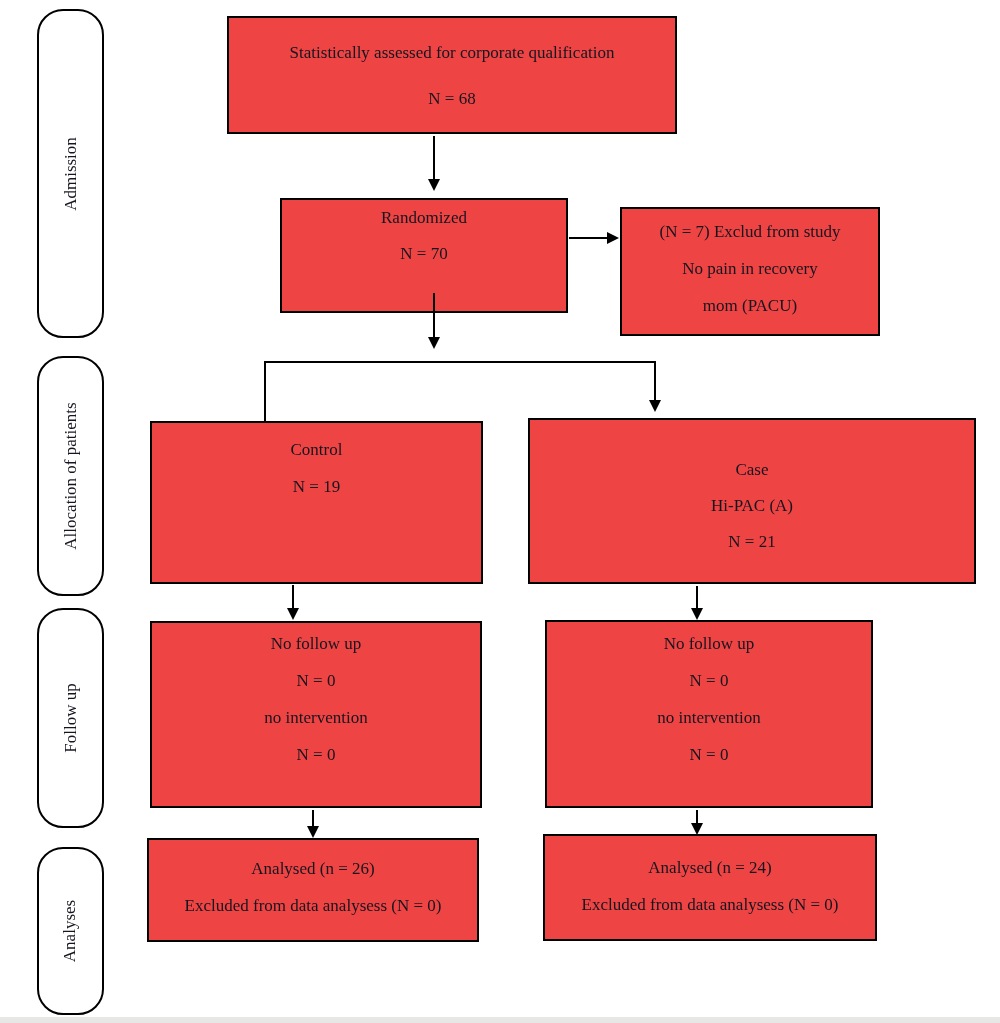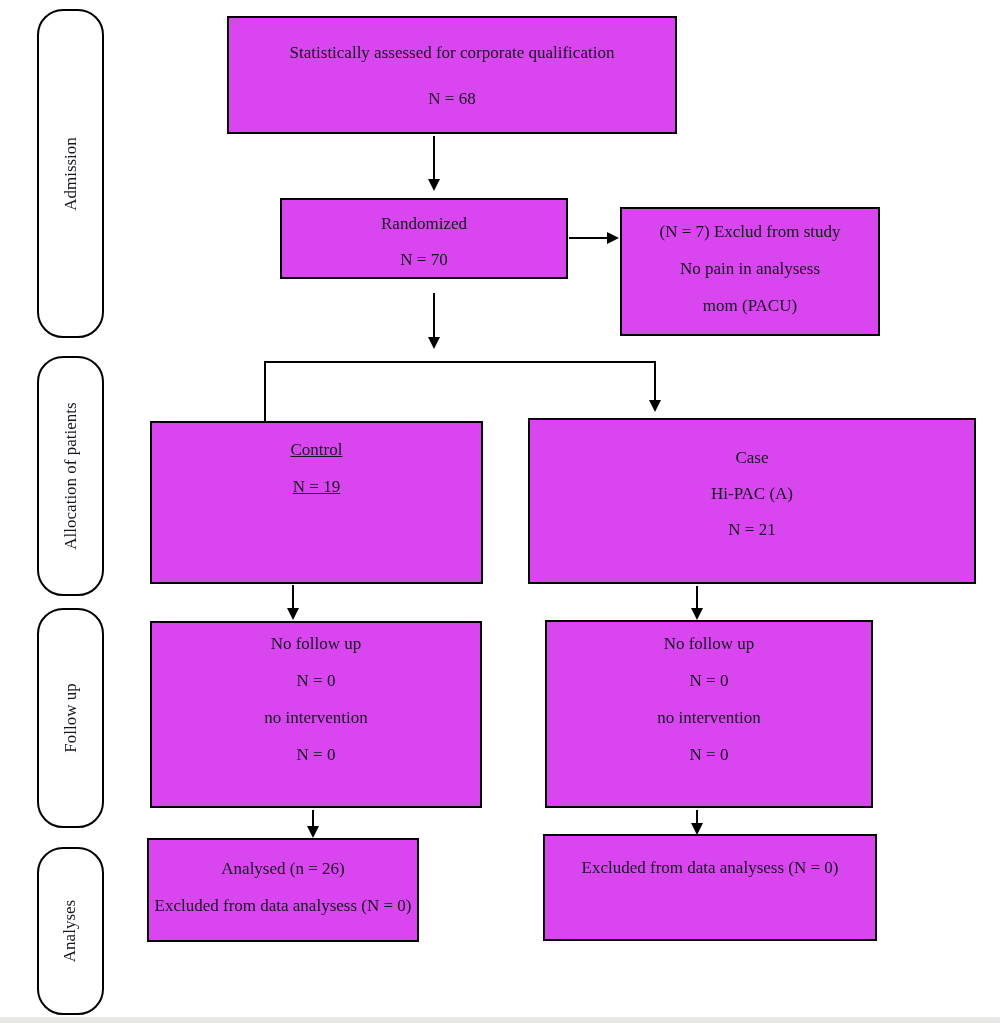--- a/index.html
+++ b/index.html
@@ -11,40 +11,40 @@
     font-family: "Liberation Serif", "DejaVu Serif", serif;
     color: #15151f;
     overflow: hidden;
   }
 
   
   .box {
     position: absolute;
     box-sizing: border-box;
     border: 2px solid #000000;
-    background: #d946ef;
+    background: #ef4444;
     display: flex;
     flex-direction: column;
     align-items: center;
     text-align: center;
     font-size: 17px;
   }
   .box .ln { line-height: 37px; white-space: nowrap; }
 
   #box-assessed   { left: 227px; top: 16px;  width: 450px; height: 118px; padding-top: 12px; }
   #box-assessed .ln { line-height: 46px; }
-  #box-randomized { left: 280px; top: 198px; width: 288px; height: 81px;  padding-top: 6px; }
+  #box-randomized { left: 280px; top: 198px; width: 288px; height: 115px;  }
   #box-randomized .ln { line-height: 36px; }
   #box-excluded   { left: 620px; top: 200px; width: 260px; height: 129px; padding-top: 4px; margin-top: 7px; }
-  #box-control    { left: 150px; top: 421px; width: 333px; height: 163px; padding-top: 8px; text-decoration: underline; }
-  #box-case       { left: 528px; top: 418px; width: 448px; height: 166px; padding-top: 20px; }
+  #box-control    { left: 150px; top: 421px; width: 333px; height: 163px; padding-top: 8px; }
+  #box-case       { left: 528px; top: 418px; width: 448px; height: 166px; padding-top: 32px; }
   #box-case .ln { line-height: 36px; }
   #box-fu-left    { left: 150px; top: 621px; width: 332px; height: 187px; padding-top: 2px; }
   #box-fu-right   { left: 545px; top: 620px; width: 328px; height: 188px; padding-top: 3px; }
-  #box-an-left    { left: 147px; top: 838px; width: 272px; height: 104px; padding-top: 10px; }
+  #box-an-left    { left: 147px; top: 838px; width: 332px; height: 104px; padding-top: 10px; }
   #box-an-right   { left: 543px; top: 834px; width: 334px; height: 107px; padding-top: 13px; }
 
   
   .stage {
     position: absolute;
     box-sizing: border-box;
     border: 2px solid #000000;
     border-radius: 26px;
     background: #ffffff;
     display: flex;
@@ -108,21 +108,21 @@
     <span class="ln">N = 68</span>
   </div>
 
   <div class="box" id="box-randomized">
     <span class="ln">Randomized</span>
     <span class="ln">N = 70</span>
   </div>
 
   <div class="box" id="box-excluded">
     <span class="ln">(N = 7) Exclud from study</span>
-    <span class="ln">No pain in analysess</span>
+    <span class="ln">No pain in recovery</span>
     <span class="ln">mom (PACU)</span>
   </div>
 
   <div class="box" id="box-control">
     <span class="ln">Control</span>
     <span class="ln">N = 19</span>
   </div>
 
   <div class="box" id="box-case">
     <span class="ln">Case</span>
@@ -143,20 +143,21 @@
     <span class="ln">no intervention</span>
     <span class="ln">N = 0</span>
   </div>
 
   <div class="box" id="box-an-left">
     <span class="ln">Analysed (n = 26)</span>
     <span class="ln">Excluded from data analysess (N = 0)</span>
   </div>
 
   <div class="box" id="box-an-right">
+    <span class="ln">Analysed (n = 24)</span>
     <span class="ln">Excluded from data analysess (N = 0)</span>
   </div>
 
   <div class="ln-v" style="left:433px; top:136px; height:45px;"></div>
   <div class="ah-down" style="left:428px; top:179px;"></div>
 
   <div class="ln-h" style="left:569px; top:237px; width:40px;"></div>
   <div class="ah-right" style="left:607px; top:232px;"></div>
 
   <div class="ln-v" style="left:433px; top:293px; height:45px;"></div>

